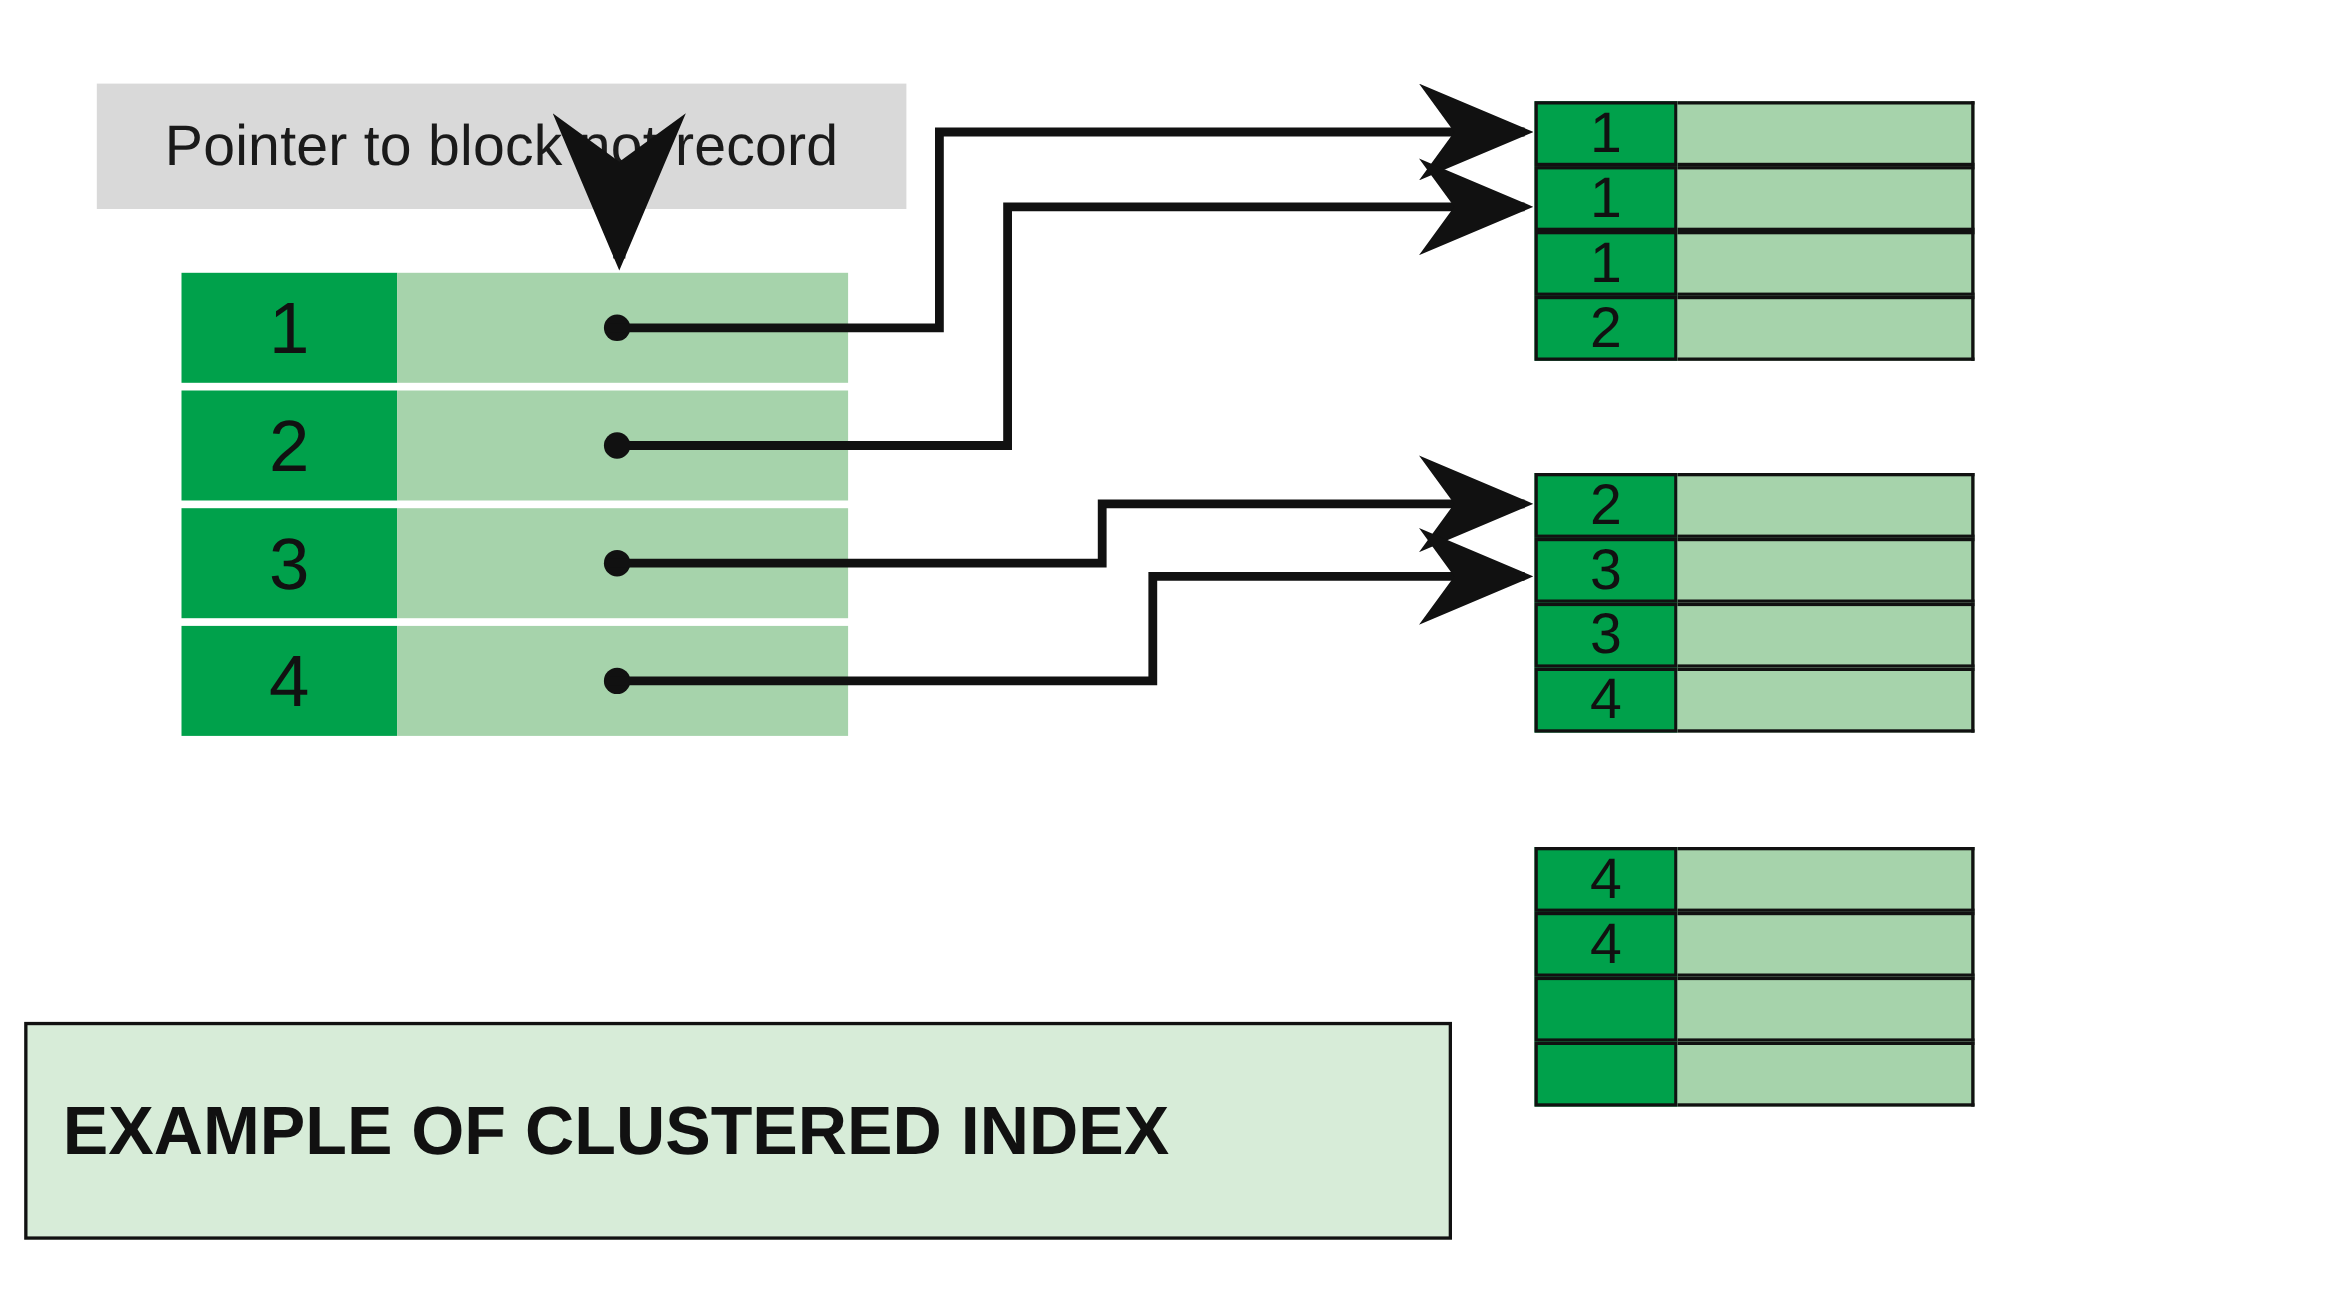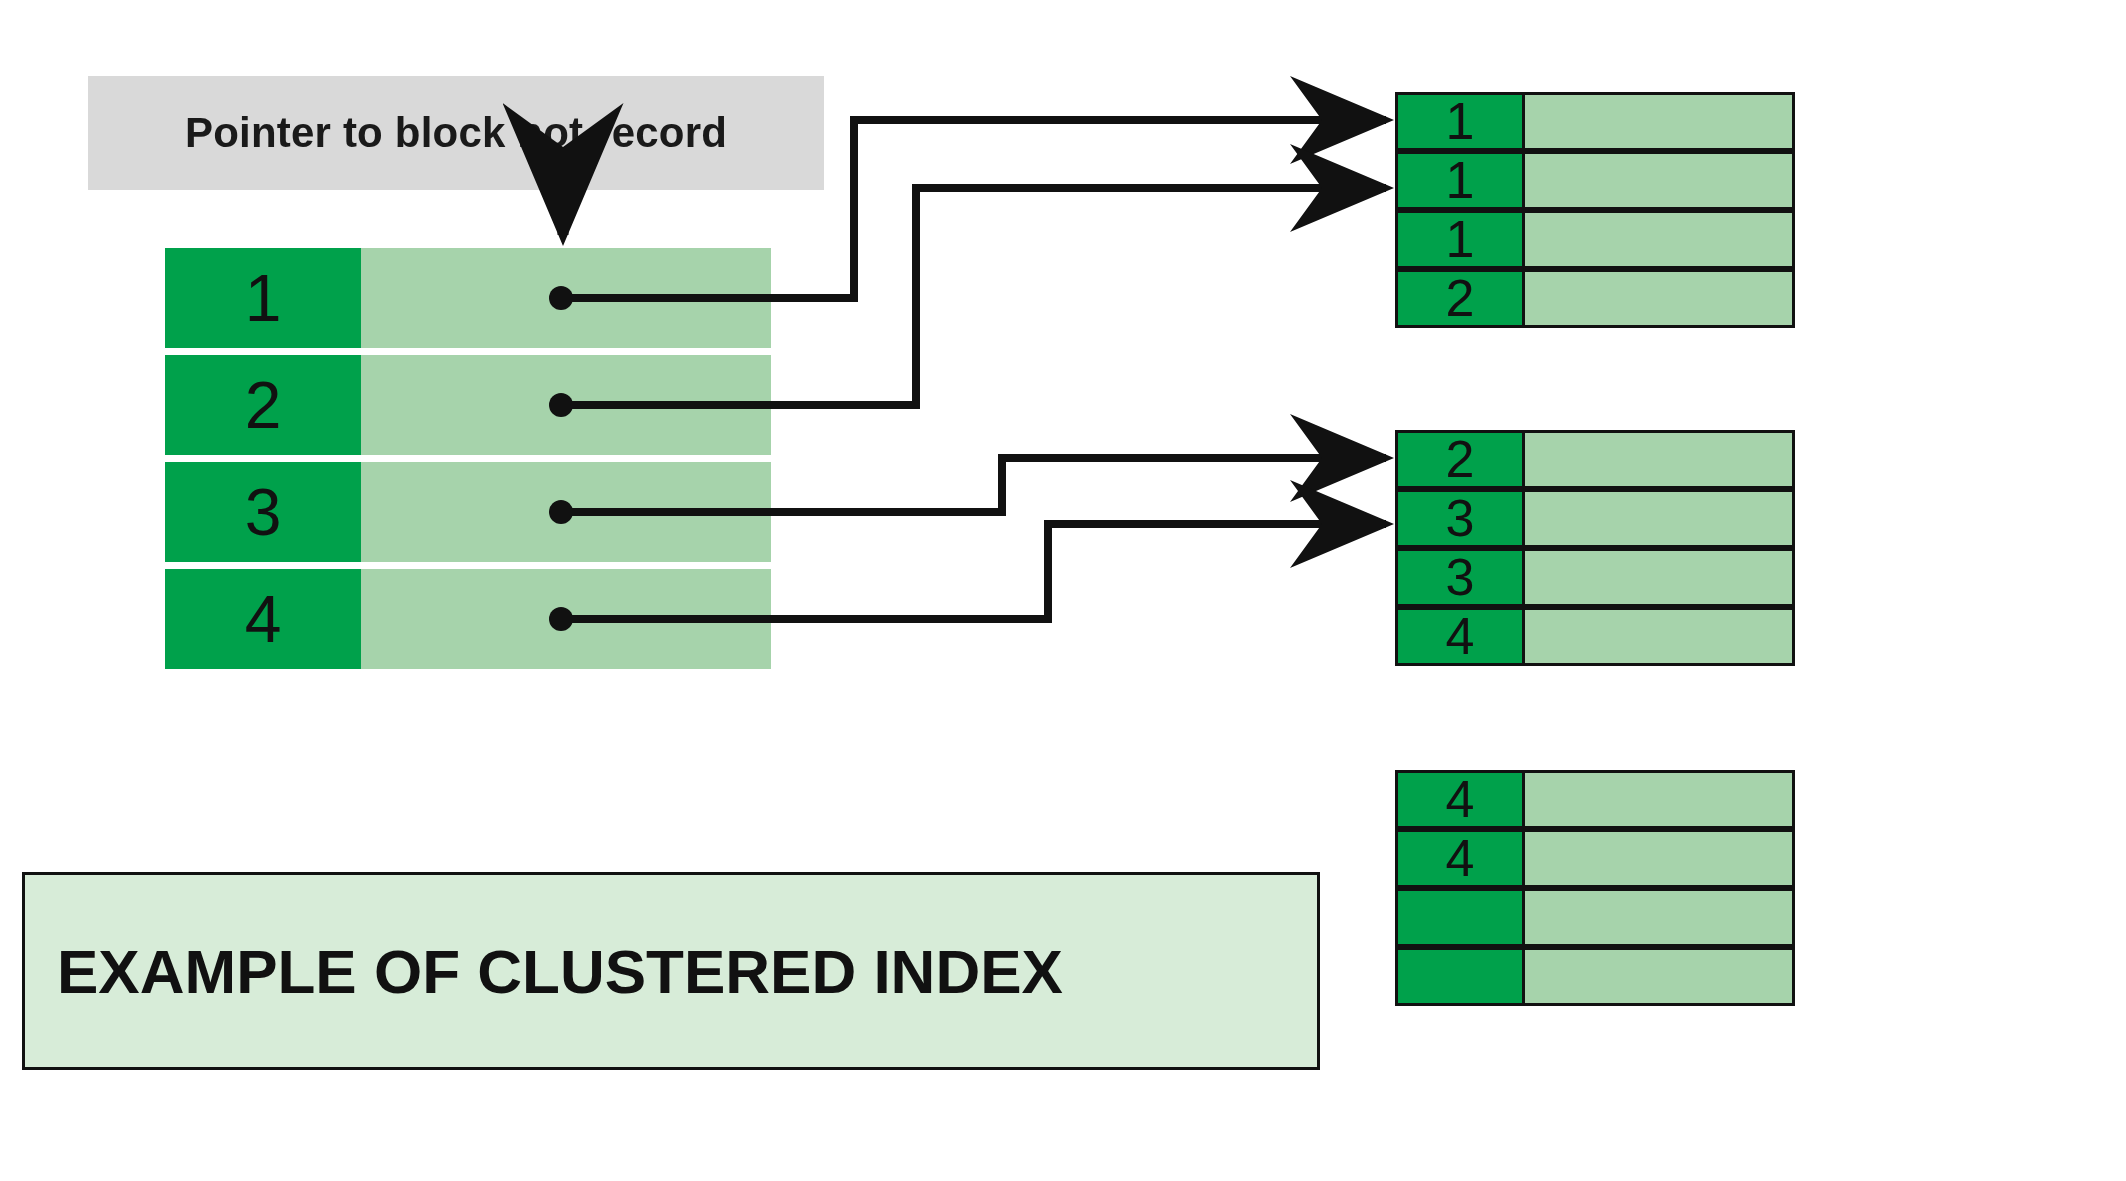--- a/index.html
+++ b/index.html
@@ -24,22 +24,22 @@
     left: 88px;
     top: 76px;
     width: 736px;
     height: 114px;
     background: #d9d9d9;
     display: flex;
     align-items: center;
     justify-content: center;
   }
   #pointer-note .txt {
-    font-size: 42px;
-    font-weight: bold;
+    font-size: 52px;
+    font-weight: normal;
     color: #1a1a1a;
     letter-spacing: 0.2px;
     white-space: nowrap;
   }
 
   
   #index-table {
     position: absolute;
     left: 165px;
     top: 248px;
@@ -106,21 +106,21 @@
     background: #a6d3ab;
     border: 3px solid #111111;
     border-left: none;
     box-sizing: border-box;
   }
 
   
   #caption-box {
     position: absolute;
     left: 22px;
-    top: 872px;
+    top: 929px;
     width: 1298px;
     height: 198px;
     background: #d7ecd8;
     border: 3px solid #111111;
     box-sizing: border-box;
     display: flex;
     align-items: center;
   }
   #caption-box .txt {
     font-size: 62px;

